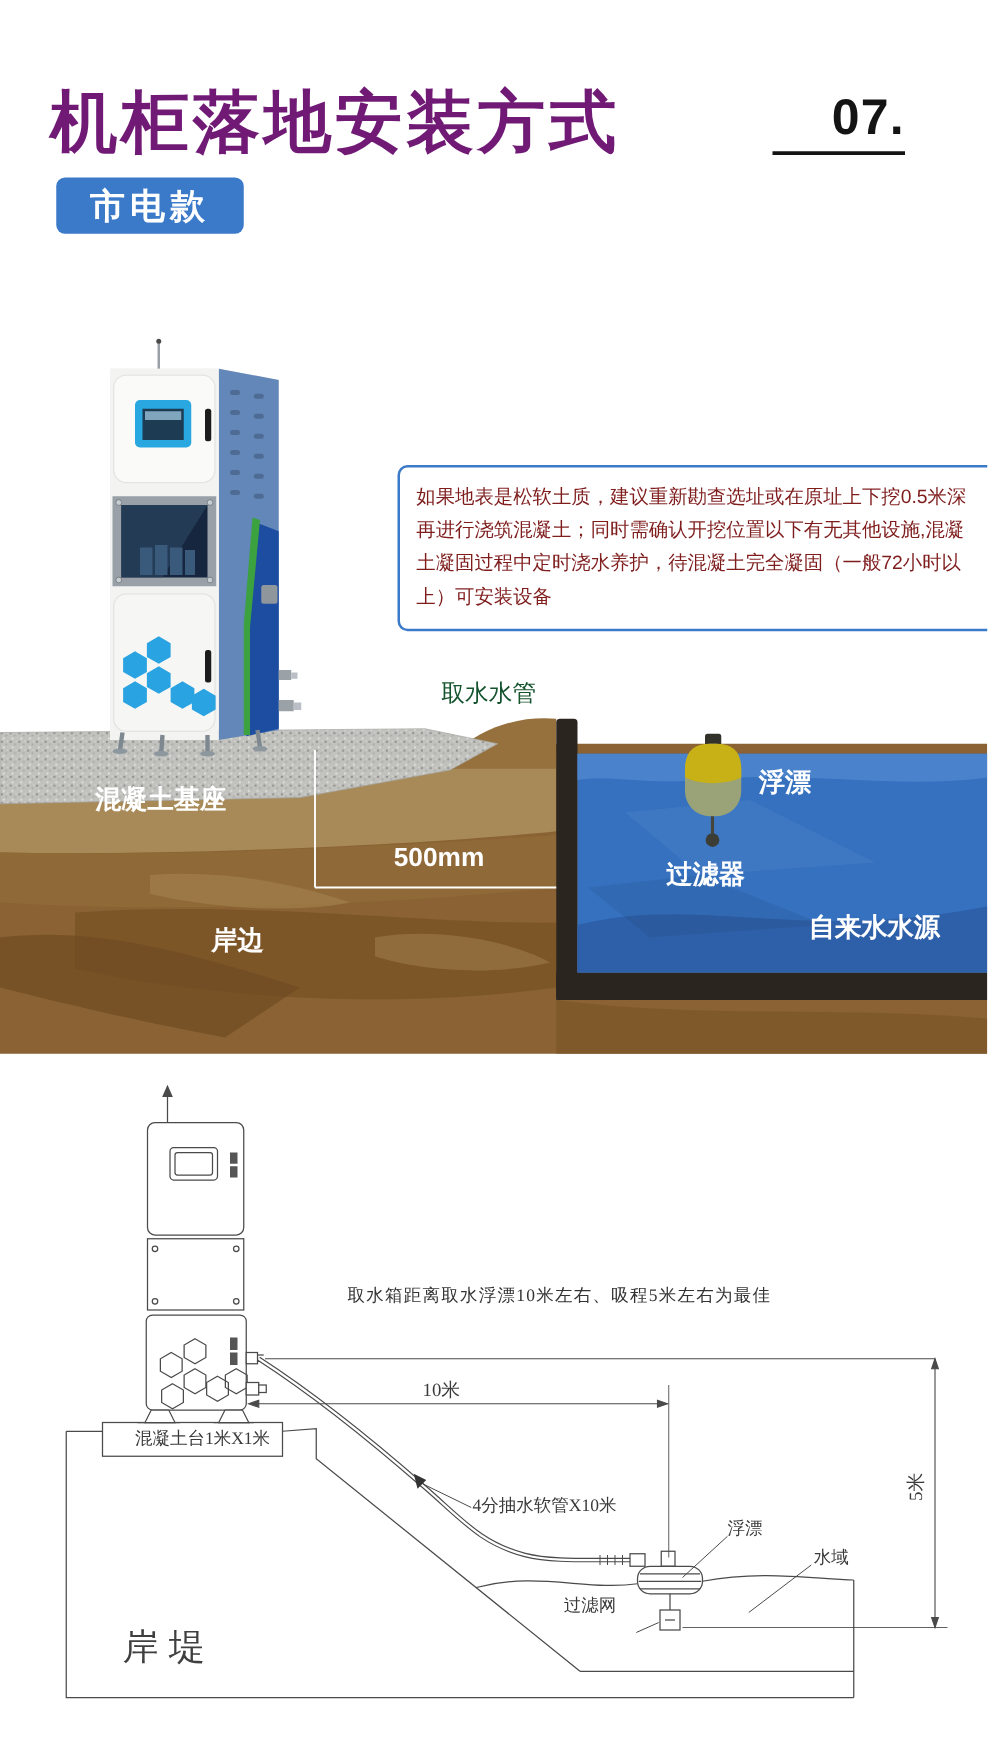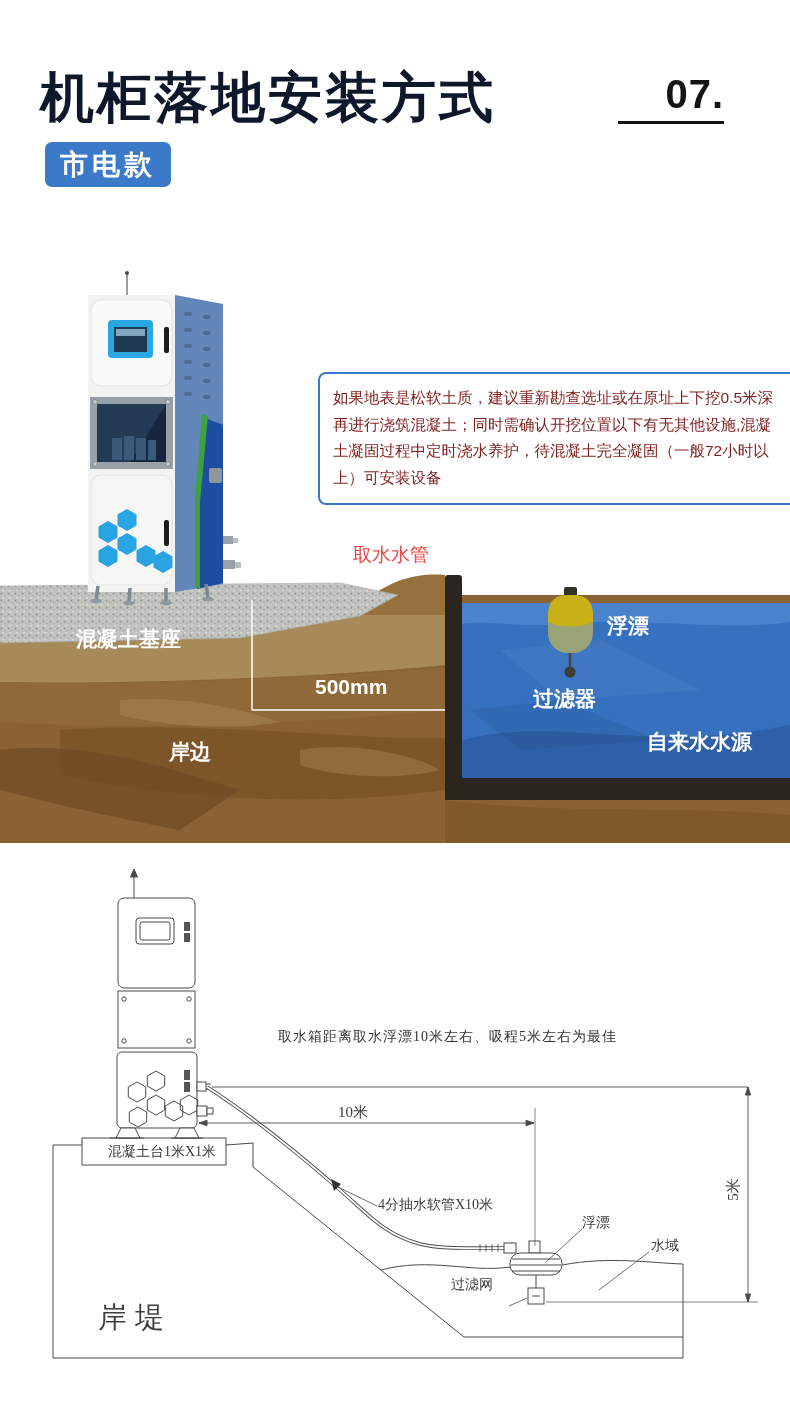--- a/index.html
+++ b/index.html
@@ -1,31 +1,31 @@
 <!DOCTYPE html>
 <html><head>
 <meta charset="utf-8">
 <style>
   html,body{margin:0;padding:0;background:#fff;}
   #app{position:relative;width:790px;height:1409px;background:#fff;overflow:hidden;
        font-family:"Liberation Sans",sans-serif;}
   .abs{position:absolute;}
   
-  .title{left:40px;top:62px;font-size:54px;font-weight:900;letter-spacing:3px;color:#0f172a;white-space:nowrap;}
+  .title{left:40px;top:62px;font-size:54px;font-weight:900;letter-spacing:3px;color:#701a75;white-space:nowrap;}
   .pageno{left:618px;top:72px;width:106px;text-align:right;font-size:40px;font-weight:800;color:#141414;
           border-bottom:3px solid #141414;padding-bottom:4px;letter-spacing:1px;}
-  .badge{left:45px;top:142px;width:126px;height:45px;line-height:45px;text-align:center;
+  .badge{left:45px;top:142px;width:150px;height:45px;line-height:45px;text-align:center;
          background:#3b7ac9;color:#fff;font-size:28px;font-weight:700;letter-spacing:4px;border-radius:7px;}
   
   .notebox{left:318px;top:102px;width:480px;box-sizing:border-box;border:2px solid #3b7ac9;border-radius:8px;
            padding:11px 13px;font-size:15.5px;line-height:1.72;color:#7f1d1d;}
   
   #scene{left:0;top:270px;width:790px;height:575px;}
   .slabel{color:#fff;font-weight:600;font-size:21px;white-space:nowrap;}
-  .dlabel{color:#ef4444;font-weight:500;font-size:19px;white-space:nowrap;}
+  .dlabel{color:#14532d;font-weight:500;font-size:19px;white-space:nowrap;}
   
   #diagram{left:0;top:860px;width:790px;height:540px;}
   .cad{font-family:"Liberation Serif",serif;color:#3a3a3a;white-space:nowrap;font-size:14px;}
   .cad-note{font-size:14px;letter-spacing:1px;color:#333;}
   .cad-dim{font-size:15px;}
   .cad-bank{font-size:29px;letter-spacing:8px;color:#3f3f3f;}
   .cad-box{width:160px;height:27px;line-height:27px;text-align:center;}
   .rot90{transform:rotate(-90deg);transform-origin:center center;}
   svg{position:absolute;left:0;top:0;}
 </style>

